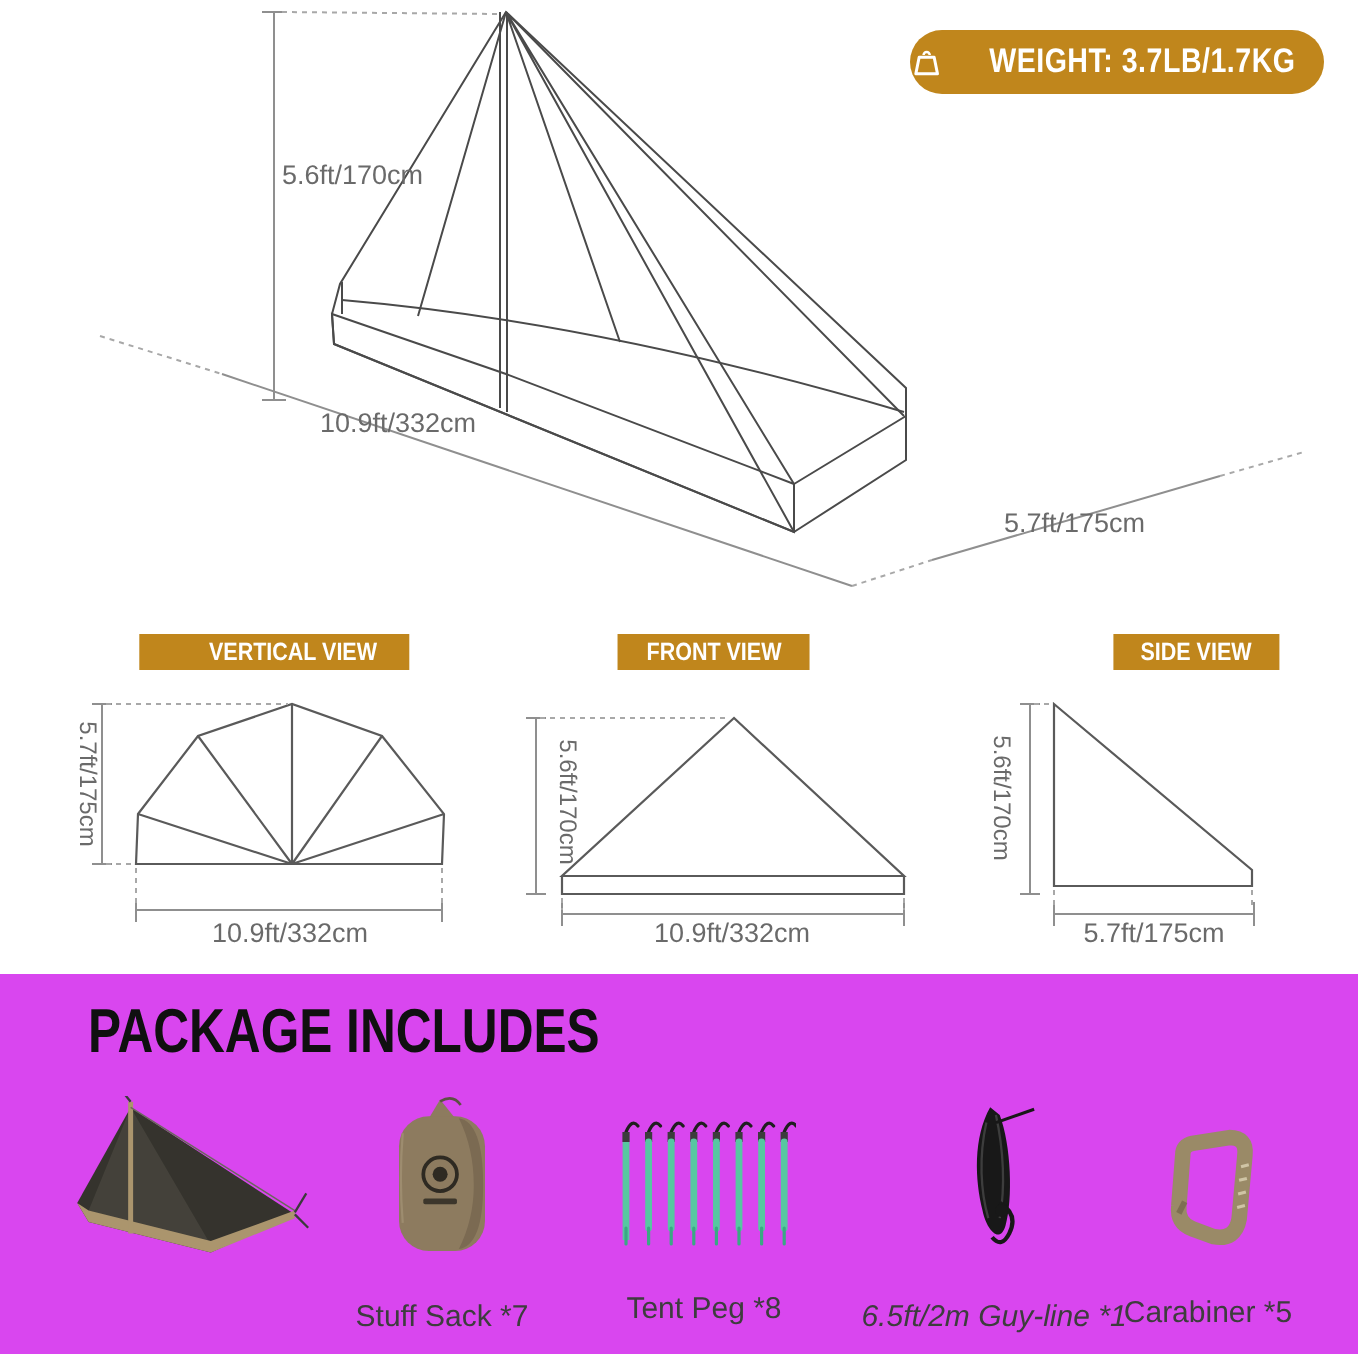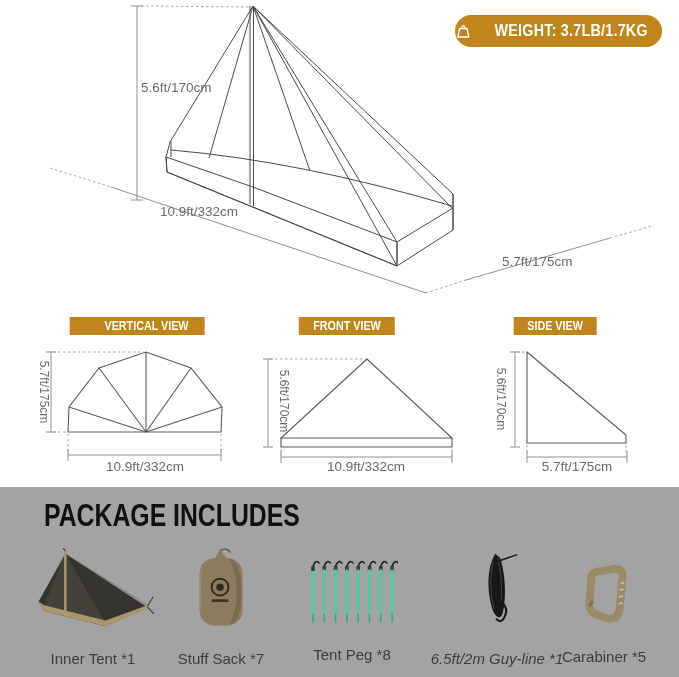--- a/index.html
+++ b/index.html
@@ -10,33 +10,33 @@
   
   .gold{background:#C0861C;color:#fff;}
   #weight-badge{position:absolute;left:455px;top:15px;width:207px;height:32px;border-radius:16px;
     display:flex;align-items:center;justify-content:center;gap:8px;}
   #weight-badge .wb-text{font-weight:700;font-size:17px;letter-spacing:.3px;
     display:inline-block;transform:scaleX(.84);white-space:nowrap;}
   .view-badge{position:absolute;top:317px;height:18px;padding:0 9px;display:flex;align-items:center;
     transform:translateX(-50%);}
   .view-badge span{font-weight:700;font-size:12.5px;display:inline-block;transform:scaleX(.86);white-space:nowrap;}
   #badge-vertical{left:137px;padding-left:28px;}
-  #badge-front{left:347px;}
-  #badge-side{left:555px;}
+  #badge-front{left:357px;}
+  #badge-side{left:598px;}
 
   
   .tentline{stroke:#4a4a4a;stroke-width:1;fill:none;}
   .dimline{stroke:#8f8f8f;stroke-width:1;fill:none;}
   .dotline{stroke:#a8a8a8;stroke-width:1;fill:none;stroke-dasharray:2.5 2.5;}
   .dimtext{fill:#6a6a6a;font-size:13.5px;}
   .vdimtext{fill:#6a6a6a;font-size:12px;}
   .viewline{stroke:#5a5a5a;stroke-width:1.1;fill:none;}
 
   
-  #package-panel{position:absolute;left:0;top:487px;width:679px;height:190px;background:#a3a3a3;}
+  #package-panel{position:absolute;left:0;top:487px;width:679px;height:190px;background:#d946ef;}
   #package-title{position:absolute;left:44px;top:11px;font-size:31px;font-weight:800;color:#101010;
     transform:scaleX(.8);transform-origin:left center;letter-spacing:0;white-space:nowrap;}
   .pkg-item{position:absolute;top:59px;display:flex;flex-direction:column;align-items:center;}
   .pkg-img{height:86px;display:flex;align-items:flex-end;justify-content:center;}
   .pkg-label{margin-top:6px;height:40px;display:flex;flex-direction:column;justify-content:center;
     font-size:15px;color:#3d3d3d;line-height:19px;text-align:center;white-space:nowrap;}
 </style>
 </head>
 <body>
 
@@ -143,21 +143,20 @@
           <path d="M36,6 L14,60 L78,78 Z" fill="#4A473F" opacity="0.75"></path>
           <path d="M8,56 L14,66 L78,82 L122,64 L122,60 L78,76 L14,60 Z" fill="#AB956D"></path>
           <line x1="36" y1="3" x2="36" y2="72" stroke="#AB956D" stroke-width="2.6"></line>
           <path d="M36,6 L122,60" stroke="#6B675E" stroke-width="0.8" fill="none"></path>
           <line x1="122" y1="61" x2="128" y2="51" stroke="#3a3a3a" stroke-width="1.2"></line>
           <line x1="122" y1="62" x2="129" y2="69" stroke="#3a3a3a" stroke-width="1.2"></line>
           <line x1="36" y1="3" x2="32" y2="-2" stroke="#3a3a3a" stroke-width="1.2"></line>
         </svg>
       </div>
       <div class="pkg-label">
-        <div>Inner Tent *1</div>
       </div>
     </div>
 
     <div class="pkg-item" style="left:156px;width:130px;">
       <div class="pkg-img">
         <svg width="66" height="86" viewBox="0 0 70 92">
           <path d="M28,14 L34,4 L42,14 Z" fill="#8D7B5F"></path>
           <path d="M34,5 q7,-4 11,2" stroke="#5c5142" stroke-width="1.4" fill="none"></path>
           <rect x="12" y="13" width="46" height="72" rx="16" fill="#8D7B5F"></rect>
           <path d="M44,14 q13,2 13,36 q0,32 -13,34 q8,-16 8,-34 q0,-20 -8,-36 Z" fill="#7B6A52"></path>

